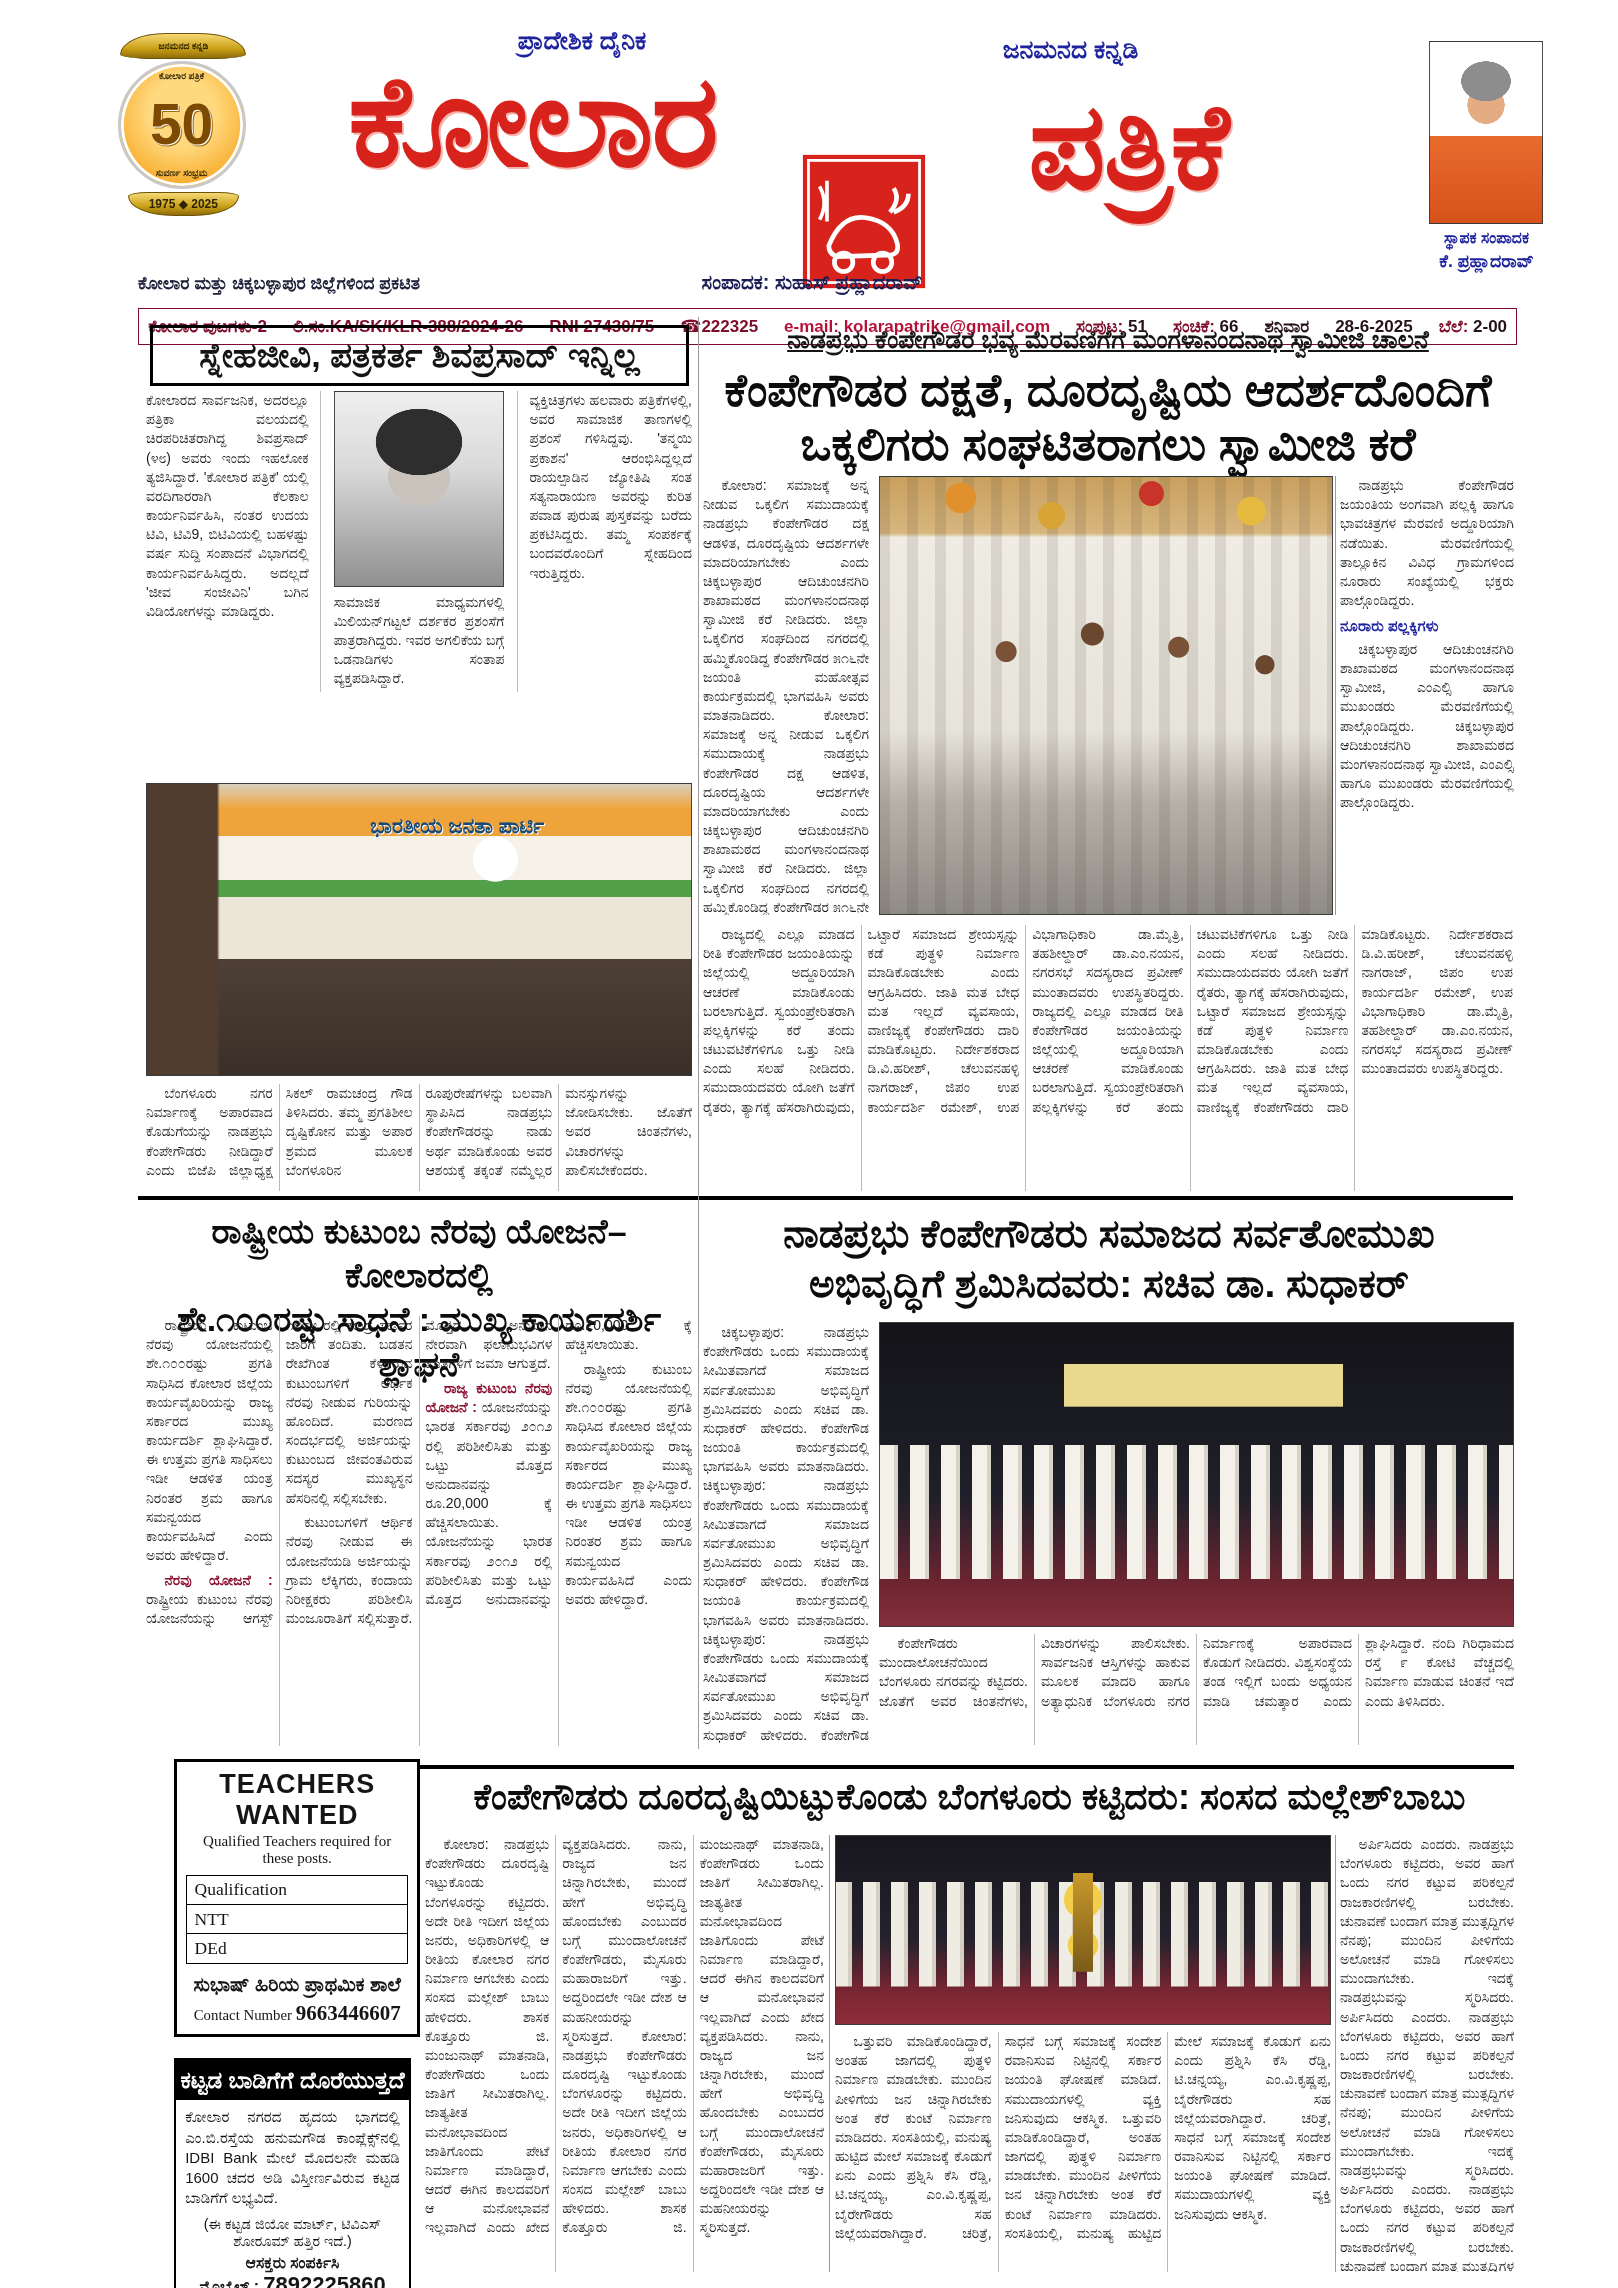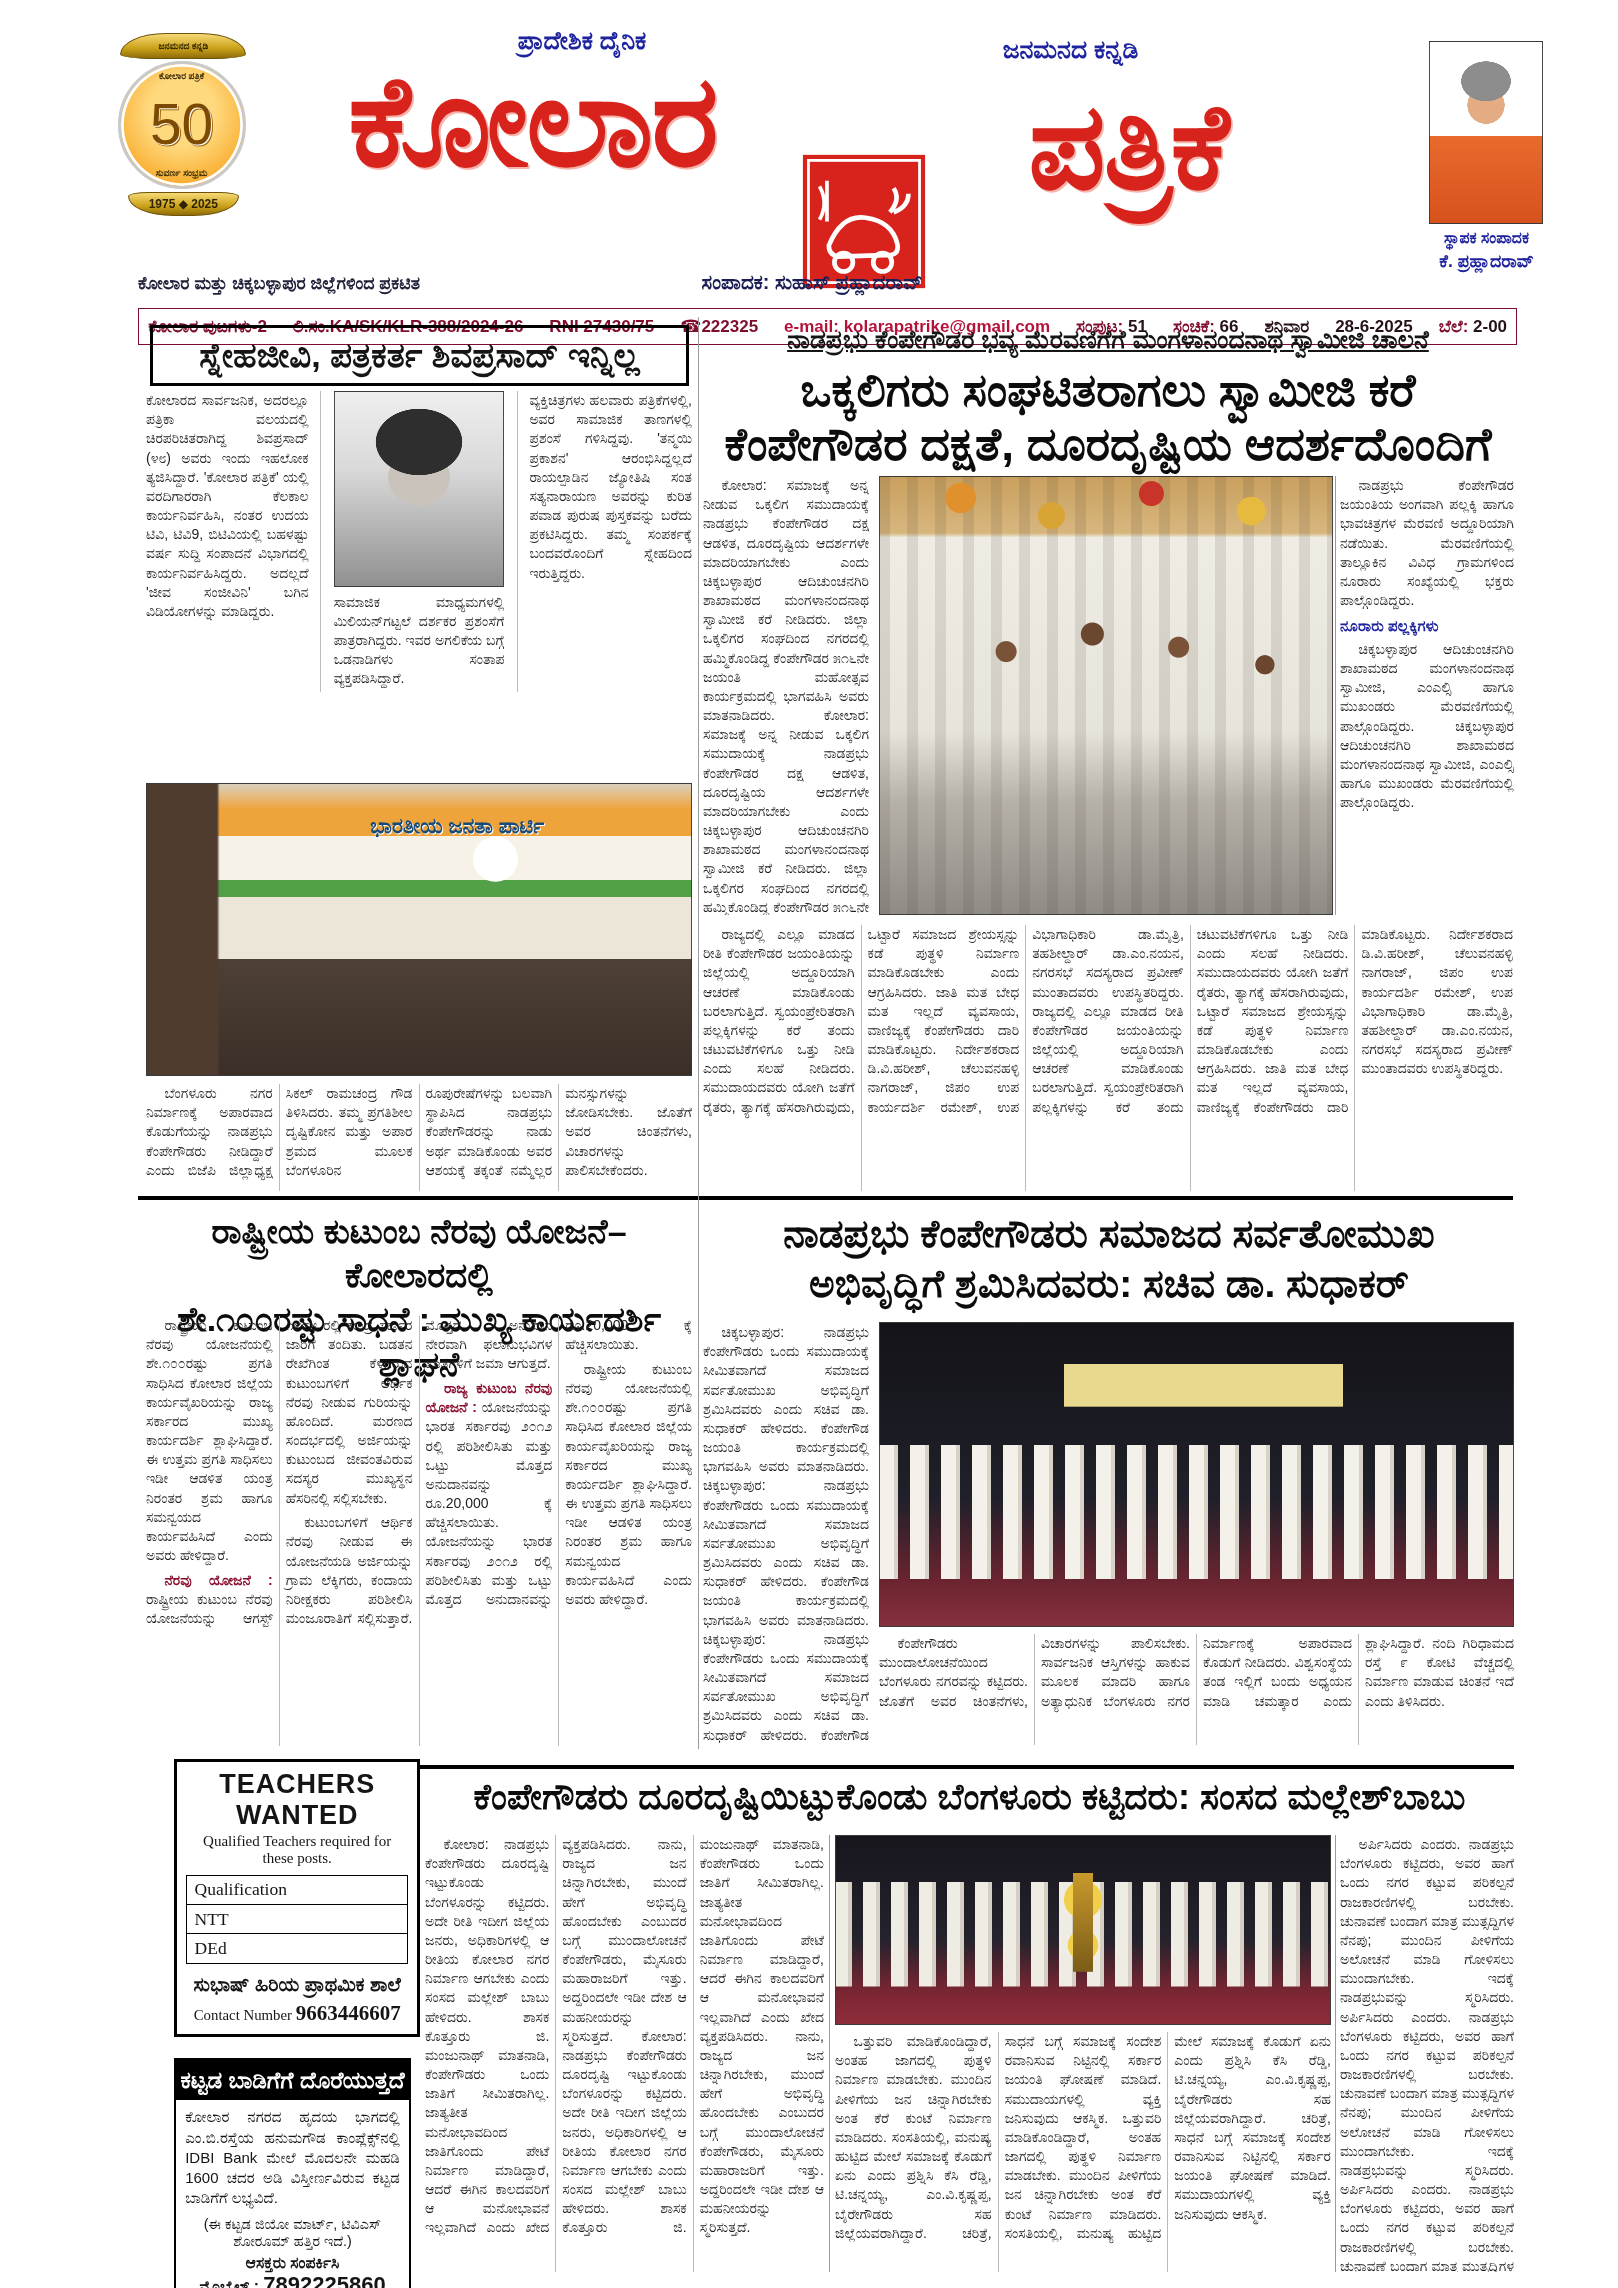--- a/index.html
+++ b/index.html
@@ -30,21 +30,21 @@
   #infobar .email{color:#b5123a;}
   
   #a1-headline-box{border:3.7px solid #000;display:flex;align-items:center;justify-content:center;
                    font-size:34px;font-weight:bold;}
   .headline{font-weight:bold;color:#0c0c0c;text-align:center;}
   
   #logo-circle{width:122px;height:122px;border-radius:50%;border:3.7px solid #c9c9c9;
     background:radial-gradient(circle at 50% 40%,#ffd97e 0 35%,#f69e14 90%);
     box-shadow:0 0 0 2.8px #fff inset;position:relative;text-align:center;}
   .ringtxt{position:absolute;width:100%;font-size:9.2px;font-weight:bold;color:#3a2c08;}
-  #logo-fifty{font-size:57px;font-weight:400;color:#7c4a02;line-height:120px;
+  #logo-fifty{font-size:57px;font-weight:700;color:#7c4a02;line-height:120px;
     text-shadow:0.9px 0.9px 0 #fff,1.8px 1.8px 0 #a06a10;}
   .ribbon{background:linear-gradient(180deg,#f6d977 0%,#caa117 60%,#8f6c0a 100%);
     border:0.9px solid #6e5408;color:#2e2302;font-weight:bold;text-align:center;}
   
   #teachers-ad{border:3.7px solid #000;background:#fff;padding:7.4px 9.2px;text-align:center;}
   #teachers-title{font-size:27px;font-weight:900;letter-spacing:0.9px;}
   #teachers-sub{font-size:15px;font-family:"Liberation Serif",serif;margin-top:1.8px;}
   #teachers-table{width:100%;border-collapse:collapse;margin-top:7.4px;}
   #teachers-table td{border:1.8px solid #000;text-align:left;padding:3.7px 7.4px;
     font-size:17.5px;font-family:"Liberation Serif",serif;}
@@ -154,22 +154,22 @@
     <div class="just" style="flex:1;border-right:0.9px solid #bbb;padding-right:11px;">ಕೋಲಾರದ ಸಾರ್ವಜನಿಕ, ಅದರಲ್ಲೂ ಪತ್ರಿಕಾ ವಲಯದಲ್ಲಿ ಚಿರಪರಿಚಿತರಾಗಿದ್ದ ಶಿವಪ್ರಸಾದ್ (೪೮) ಅವರು ಇಂದು ಇಹಲೋಕ ತ್ಯಜಿಸಿದ್ದಾರೆ. 'ಕೋಲಾರ ಪತ್ರಿಕೆ' ಯಲ್ಲಿ ವರದಿಗಾರರಾಗಿ ಕೆಲಕಾಲ ಕಾರ್ಯನಿರ್ವಹಿಸಿ, ನಂತರ ಉದಯ ಟಿವಿ, ಟಿವಿ9, ಬಿಟಿವಿಯಲ್ಲಿ ಬಹಳಷ್ಟು ವರ್ಷ ಸುದ್ದಿ ಸಂಪಾದನೆ ವಿಭಾಗದಲ್ಲಿ ಕಾರ್ಯನಿರ್ವಹಿಸಿದ್ದರು. ಅದಲ್ಲದೆ 'ಜೀವ ಸಂಜೀವಿನಿ' ಬಗಿನ ವಿಡಿಯೋಗಳನ್ನು ಮಾಡಿದ್ದರು.</div>
     <div style="flex:1.05;overflow:hidden;">
       <div class="ph" id="portrait-photo" style="position:relative;width:100%;height:196px;margin-bottom:5.5px;"></div>
       <div class="just">ಸಾಮಾಜಿಕ ಮಾಧ್ಯಮಗಳಲ್ಲಿ ಮಿಲಿಯನ್‌ಗಟ್ಟಲೆ ದರ್ಶಕರ ಪ್ರಶಂಸೆಗೆ ಪಾತ್ರರಾಗಿದ್ದರು. ಇವರ ಅಗಲಿಕೆಯ ಬಗ್ಗೆ ಒಡನಾಡಿಗಳು ಸಂತಾಪ ವ್ಯಕ್ತಪಡಿಸಿದ್ದಾರೆ.</div>
     </div>
     <div class="just" style="flex:1;border-left:0.9px solid #bbb;padding-left:11px;">ವ್ಯಕ್ತಿಚಿತ್ರಗಳು ಹಲವಾರು ಪತ್ರಿಕೆಗಳಲ್ಲಿ, ಅವರ ಸಾಮಾಜಿಕ ತಾಣಗಳಲ್ಲಿ ಪ್ರಶಂಸೆ ಗಳಿಸಿದ್ದವು. 'ತನ್ಮಯಿ ಪ್ರಕಾಶನ' ಆರಂಭಿಸಿದ್ದಲ್ಲದೆ ರಾಯಲ್ಪಾಡಿನ ಜ್ಯೋತಿಷಿ ಸಂತ ಸತ್ಯನಾರಾಯಣ ಅವರನ್ನು ಕುರಿತ ಪವಾಡ ಪುರುಷ ಪುಸ್ತಕವನ್ನು ಬರೆದು ಪ್ರಕಟಿಸಿದ್ದರು. ತಮ್ಮ ಸಂಪರ್ಕಕ್ಕೆ ಬಂದವರೊಂದಿಗೆ ಸ್ನೇಹದಿಂದ ಇರುತ್ತಿದ್ದರು.</div>
   </div>
 
   <div class="abs center" style="left:703px;top:325px;width:810px;font-size:25px;font-weight:bold;text-decoration:underline;">ನಾಡಪ್ರಭು ಕೆಂಪೇಗೌಡರ ಭವ್ಯ ಮೆರವಣಿಗೆಗೆ ಮಂಗಳಾನಂದನಾಥ ಸ್ವಾಮೀಜಿ ಚಾಲನೆ</div>
   <div class="abs headline" style="left:703px;top:364px;width:810px;font-size:46px;line-height:1.17;">
+    <div>ಕೆಂಪೇಗೌಡರ ದಕ್ಷತೆ, ದೂರದೃಷ್ಟಿಯ ಆದರ್ಶದೊಂದಿಗೆ</div>
     <div>ಒಕ್ಕಲಿಗರು ಸಂಘಟಿತರಾಗಲು ಸ್ವಾಮೀಜಿ ಕರೆ</div>
-    <div>ಕೆಂಪೇಗೌಡರ ದಕ್ಷತೆ, ದೂರದೃಷ್ಟಿಯ ಆದರ್ಶದೊಂದಿಗೆ</div>
   </div>
   <div class="abs just" style="left:703px;top:476px;width:166px;height:439px;">
     <p>ಕೋಲಾರ: ಸಮಾಜಕ್ಕೆ ಅನ್ನ ನೀಡುವ ಒಕ್ಕಲಿಗ ಸಮುದಾಯಕ್ಕೆ ನಾಡಪ್ರಭು ಕೆಂಪೇಗೌಡರ ದಕ್ಷ ಆಡಳಿತ, ದೂರದೃಷ್ಟಿಯ ಆದರ್ಶಗಳೇ ಮಾದರಿಯಾಗಬೇಕು ಎಂದು ಚಿಕ್ಕಬಳ್ಳಾಪುರ ಆದಿಚುಂಚನಗಿರಿ ಶಾಖಾಮಠದ ಮಂಗಳಾನಂದನಾಥ ಸ್ವಾಮೀಜಿ ಕರೆ ನೀಡಿದರು. ಜಿಲ್ಲಾ ಒಕ್ಕಲಿಗರ ಸಂಘದಿಂದ ನಗರದಲ್ಲಿ ಹಮ್ಮಿಕೊಂಡಿದ್ದ ಕೆಂಪೇಗೌಡರ ೫೧೬ನೇ ಜಯಂತಿ ಮಹೋತ್ಸವ ಕಾರ್ಯಕ್ರಮದಲ್ಲಿ ಭಾಗವಹಿಸಿ ಅವರು ಮಾತನಾಡಿದರು. ಕೋಲಾರ: ಸಮಾಜಕ್ಕೆ ಅನ್ನ ನೀಡುವ ಒಕ್ಕಲಿಗ ಸಮುದಾಯಕ್ಕೆ ನಾಡಪ್ರಭು ಕೆಂಪೇಗೌಡರ ದಕ್ಷ ಆಡಳಿತ, ದೂರದೃಷ್ಟಿಯ ಆದರ್ಶಗಳೇ ಮಾದರಿಯಾಗಬೇಕು ಎಂದು ಚಿಕ್ಕಬಳ್ಳಾಪುರ ಆದಿಚುಂಚನಗಿರಿ ಶಾಖಾಮಠದ ಮಂಗಳಾನಂದನಾಥ ಸ್ವಾಮೀಜಿ ಕರೆ ನೀಡಿದರು. ಜಿಲ್ಲಾ ಒಕ್ಕಲಿಗರ ಸಂಘದಿಂದ ನಗರದಲ್ಲಿ ಹಮ್ಮಿಕೊಂಡಿದ್ದ ಕೆಂಪೇಗೌಡರ ೫೧೬ನೇ ಜಯಂತಿ ಮಹೋತ್ಸವ ಕಾರ್ಯಕ್ರಮದಲ್ಲಿ ಭಾಗವಹಿಸಿ ಅವರು ಮಾತನಾಡಿದರು.</p>
   </div>
   <div class="ph" id="main-photo" style="left:879px;top:476px;width:454px;height:439px;"></div>
   <div class="abs just" style="left:1340px;top:476px;width:174px;height:439px;">
     <p>ನಾಡಪ್ರಭು ಕೆಂಪೇಗೌಡರ ಜಯಂತಿಯ ಅಂಗವಾಗಿ ಪಲ್ಲಕ್ಕಿ ಹಾಗೂ ಭಾವಚಿತ್ರಗಳ ಮೆರವಣಿ ಅದ್ದೂರಿಯಾಗಿ ನಡೆಯಿತು. ಮೆರವಣಿಗೆಯಲ್ಲಿ ತಾಲ್ಲೂಕಿನ ವಿವಿಧ ಗ್ರಾಮಗಳಿಂದ ನೂರಾರು ಸಂಖ್ಯೆಯಲ್ಲಿ ಭಕ್ತರು ಪಾಲ್ಗೊಂಡಿದ್ದರು.</p>
     <h4 class="subhead-blue">ನೂರಾರು ಪಲ್ಲಕ್ಕಿಗಳು</h4>
     <p>ಚಿಕ್ಕಬಳ್ಳಾಪುರ ಆದಿಚುಂಚನಗಿರಿ ಶಾಖಾಮಠದ ಮಂಗಳಾನಂದನಾಥ ಸ್ವಾಮೀಜಿ, ಎಂಎಲ್ಸಿ ಹಾಗೂ ಮುಖಂಡರು ಮೆರವಣಿಗೆಯಲ್ಲಿ ಪಾಲ್ಗೊಂಡಿದ್ದರು. ಚಿಕ್ಕಬಳ್ಳಾಪುರ ಆದಿಚುಂಚನಗಿರಿ ಶಾಖಾಮಠದ ಮಂಗಳಾನಂದನಾಥ ಸ್ವಾಮೀಜಿ, ಎಂಎಲ್ಸಿ ಹಾಗೂ ಮುಖಂಡರು ಮೆರವಣಿಗೆಯಲ್ಲಿ ಪಾಲ್ಗೊಂಡಿದ್ದರು.</p>
   </div>

